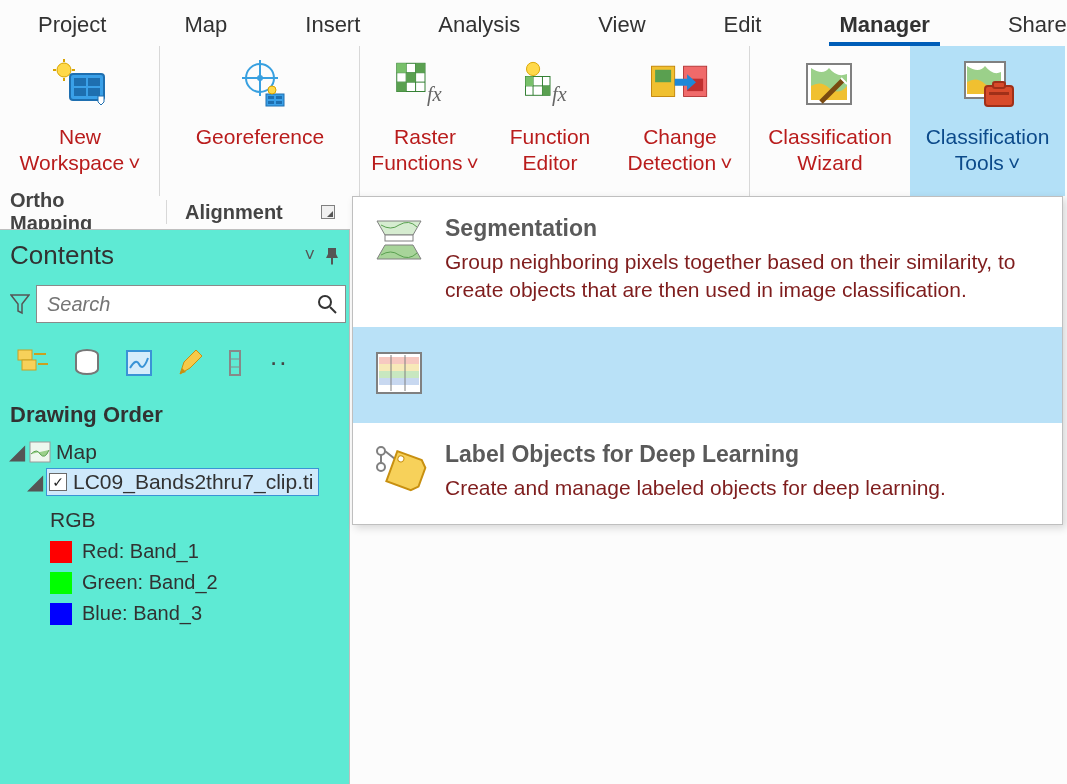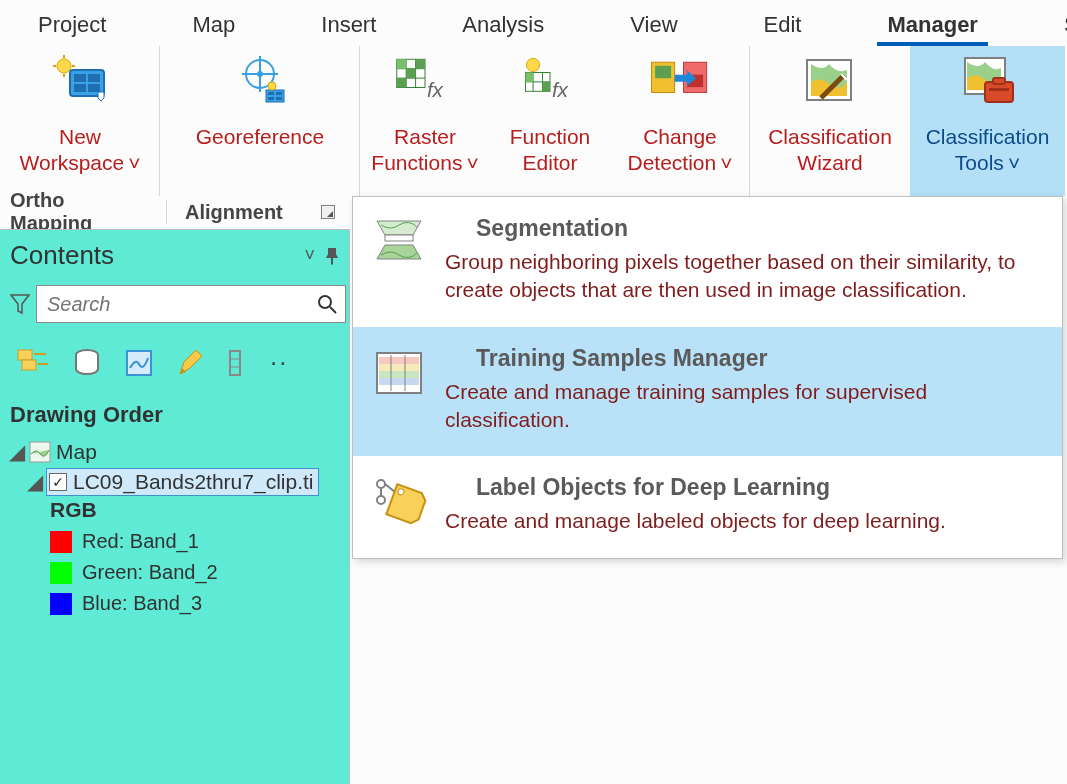--- a/index.html
+++ b/index.html
@@ -13,21 +13,21 @@
     height: 784px;
     overflow: hidden;
     position: relative;
   }
   
   .tabstrip {
     display: flex;
     align-items: flex-end;
     height: 46px;
     padding: 0 4px;
-    gap: 18px;
+    gap: 10px;
     background: #fcfcfc;
   }
   .tab {
     font-size: 22px;
     padding: 6px 34px 8px 34px;
     color: #323232;
     position: relative;
     cursor: pointer;
   }
   .tab.active {
@@ -62,21 +62,23 @@
   }
   .rbtn.selected {
     background: #b3e0f7;
   }
   .ricon {
     width: 64px;
     height: 60px;
     margin-top: 2px;
     margin-bottom: 10px;
     display: flex;
+    align-items: center;
     justify-content: center;
+    font-family: Liberation Serif, serif;
   }
   .rlabel {
     font-size: 21px;
     text-align: center;
     line-height: 1.25;
     color: #b91c1c;
   }
   .rbtn.selected .rlabel { color: #0c4a8a; }
   .caret {
     margin-left: 4px;
@@ -147,41 +149,41 @@
   .tri { width:14px; display:inline-flex; justify-content:center; color:#555; }
   .chk {
     width:18px; height:18px; border:1px solid #6a6a6a; background:#fff;
     display:inline-flex; align-items:center; justify-content:center;
   }
   .chk .mk { font-size:14px; color:#222; line-height:1; }
   .layer-selected {
     background:#cfe9fb; border:1px solid #3a93d6; padding:1px 4px 1px 2px;
     display:flex; align-items:center; gap:6px;
   }
-  .rgb-title { margin-left:40px; font-size:21px; font-weight:700; }
+  .rgb-title { margin-left:40px; font-size:21px; font-weight:400; margin-top:10px;}
   .bandrow { margin-left:40px; display:flex; align-items:center; gap:10px; font-size:20px; margin-top:8px;}
   .sw { width:22px; height:22px; }
   
   .dropdown {
     position:absolute;
     top: 196px;
     left: 352px;
     right: 4px;
     background:#ffffff;
     border:1px solid #bfbfbf;
     box-shadow: 3px 3px 8px rgba(0,0,0,0.15);
   }
   .ditem {
     display:flex; gap:18px; padding:18px 20px 22px 18px;
     cursor:pointer;
   }
   .ditem.hi { background:#b9e1f7; }
   .dicon { width:56px; height:56px; flex:0 0 56px; display:flex; align-items:flex-start; justify-content:center;}
   .dtext { flex:1; }
-  .dtitle { font-size:23px; font-weight:600; color:#5a5a5a; margin-bottom:6px;margin-left:31px; }
+  .dtitle { font-size:23px; font-weight:600; color:#5a5a5a; margin-bottom:6px; }
   .ddesc { font-size:21px; color:#7f1d1d; line-height:1.35; }
   svg { display:block; }
   .ellips { font-size:26px; letter-spacing:2px; color:#444; padding-bottom:6px;}
 </style>
 </head>
 <body>
 
 <div class="tabstrip">
   <div class="tab">Project</div>
   <div class="tab">Map</div>
@@ -453,24 +455,20 @@
       <svg width="56" height="56" viewBox="0 0 56 56">
         <rect x="6" y="8" width="44" height="40" fill="#fff" stroke="#808080" stroke-width="2"></rect>
         <rect x="8" y="12" width="40" height="7" fill="#f7c9c1"></rect>
         <rect x="8" y="19" width="40" height="7" fill="#f7e9b8"></rect>
         <rect x="8" y="26" width="40" height="7" fill="#c8e7c0"></rect>
         <rect x="8" y="33" width="40" height="7" fill="#c8d8f0"></rect>
         <line x1="20" y1="10" x2="20" y2="46" stroke="#808080"></line>
         <line x1="34" y1="10" x2="34" y2="46" stroke="#808080"></line>
       </svg>
     </div>
-    <div class="dtext">
-      <div class="dtitle">Training Samples Manager</div>
-      <div class="ddesc">Create and manage training samples for supervised classification.</div>
-    </div>
   </div>
 
   <div class="ditem">
     <div class="dicon">
       <svg width="56" height="56" viewBox="0 0 56 56">
         <circle cx="10" cy="10" r="4" fill="#fff" stroke="#808080" stroke-width="2"></circle>
         <circle cx="10" cy="26" r="4" fill="#fff" stroke="#808080" stroke-width="2"></circle>
         <line x1="10" y1="14" x2="10" y2="22" stroke="#808080" stroke-width="2"></line>
         <line x1="14" y1="10" x2="24" y2="18" stroke="#808080" stroke-width="2"></line>
         <path d="M20 14 l26 0 l6 6 l0 20 l-6 6 l-26 0 z" fill="#f7d15a" stroke="#c89010" stroke-width="2" transform="rotate(20 34 30)"></path>

